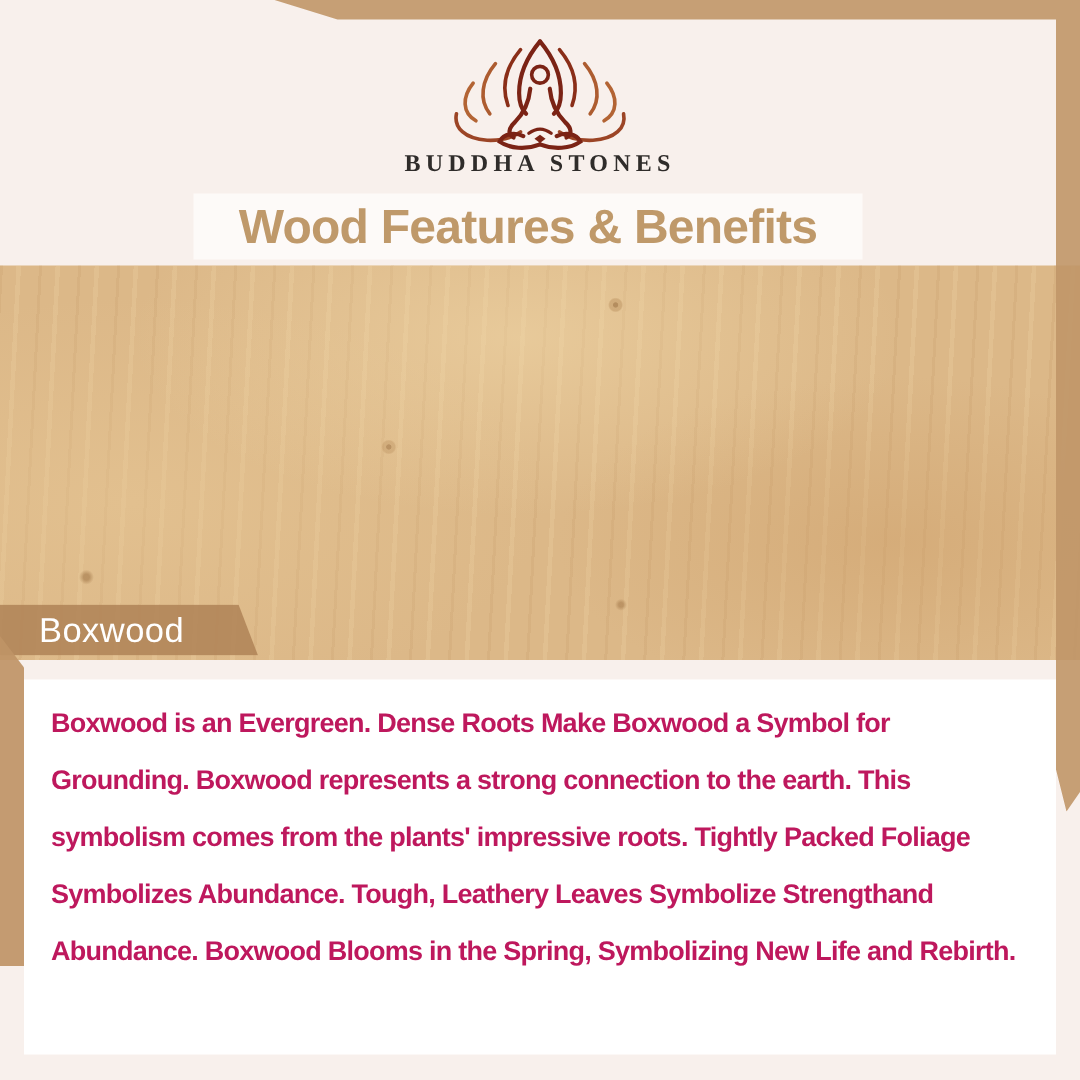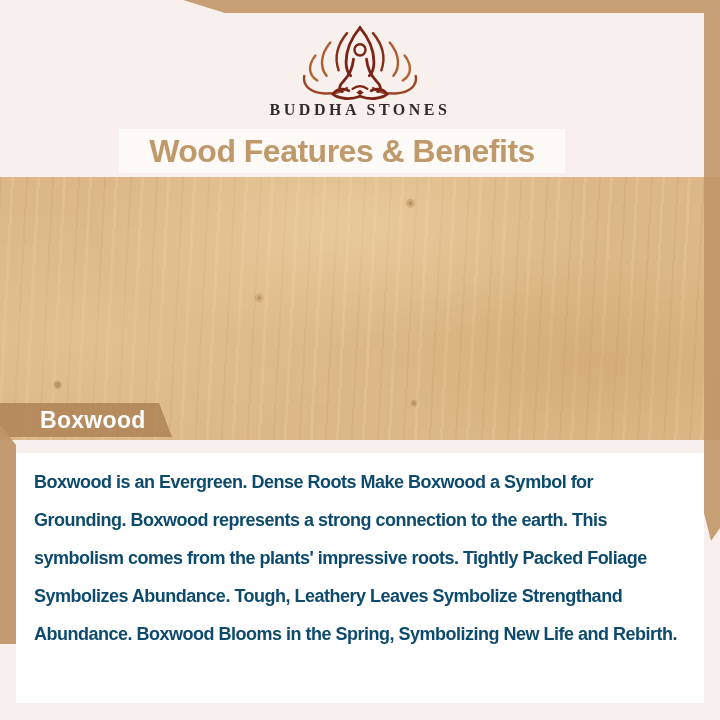--- a/index.html
+++ b/index.html
@@ -17,21 +17,21 @@
     display:flex;justify-content:center;align-items:flex-start;
   }
   .brand-name{
     position:absolute;top:101px;left:0;width:720px;
     text-align:center;
     font-family:"Liberation Serif", serif;
     font-size:16px;font-weight:700;letter-spacing:3.5px;
     color:#2f2c2a;
   }
   .title-strip{
-    position:absolute;top:129px;left:119px;width:446px;height:44px;
+    position:absolute;top:129px;left:129px;width:446px;height:44px;
     background:#fdfaf8;
     display:flex;align-items:center;justify-content:center;
   }
   .title-strip h1{
     margin:0;font-size:32px;font-weight:700;letter-spacing:-0.5px;
     color:#bf996a;
   }
 
   
   .wood{
@@ -47,38 +47,38 @@
       radial-gradient(ellipse 60% 80% at 12% 60%, rgba(232,200,150,0.5), transparent 65%),
       repeating-linear-gradient(93deg, rgba(196,153,103,0.22) 0 2px, transparent 2px 11px, rgba(240,214,168,0.25) 11px 14px, transparent 14px 26px);
   }
   .wood-label{
     position:absolute;top:226px;left:0;width:172px;height:34px;
     background:rgba(177,132,88,0.88);
     clip-path:polygon(0 0,159px 0,172px 34px,0 34px);
     display:flex;align-items:center;
   }
   .wood-label span{
-    padding-left:40px;color:#ffffff;font-size:23px;font-weight:700;
+    padding-left:26px;color:#ffffff;font-size:23px;font-weight:400;
     letter-spacing:0.3px;
   }
 
   
   .content-panel{
     position:absolute;top:453px;left:16px;width:688px;height:250px;
     background:#ffffff;
   }
   .star-line{
     margin-top:18px;text-align:center;
     font-size:22px;font-weight:700;letter-spacing:-0.3px;
     color:#bd9064;
   }
   .paragraph{
     margin:10px 16px 0 18px;
     font-size:18px;font-weight:700;letter-spacing:-0.5px;
-    line-height:38px;color:#0c4a6e;
+    line-height:38px;color:#be185d;
   }
 
   
   .frame{position:absolute;inset:0;pointer-events:none;}
   .frame-top-right{
     position:absolute;inset:0;
     background:rgba(192,150,104,0.9);
     clip-path:polygon(183px 0,720px 0,720px 528px,711px 541px,704px 513px,704px 13px,225px 13px);
   }
   .frame-left{

